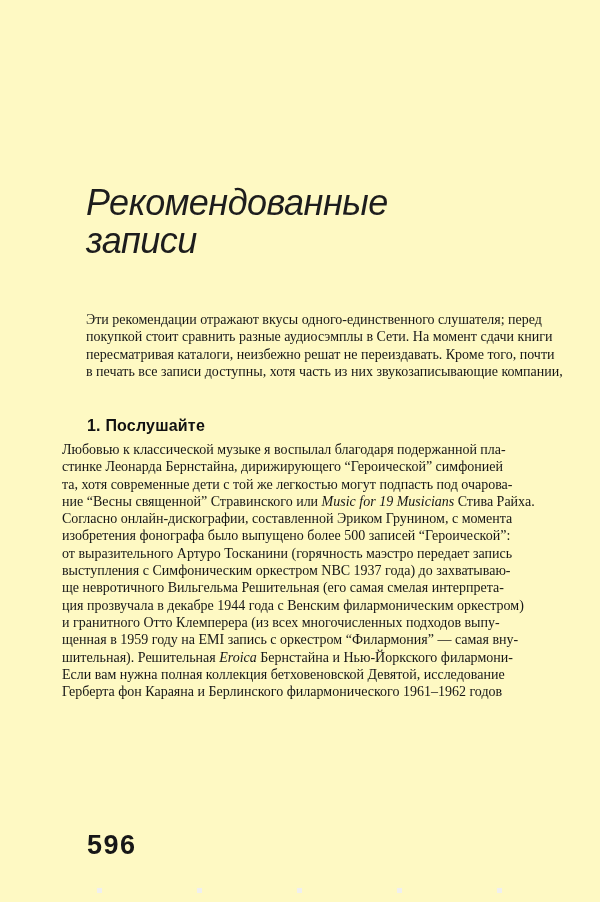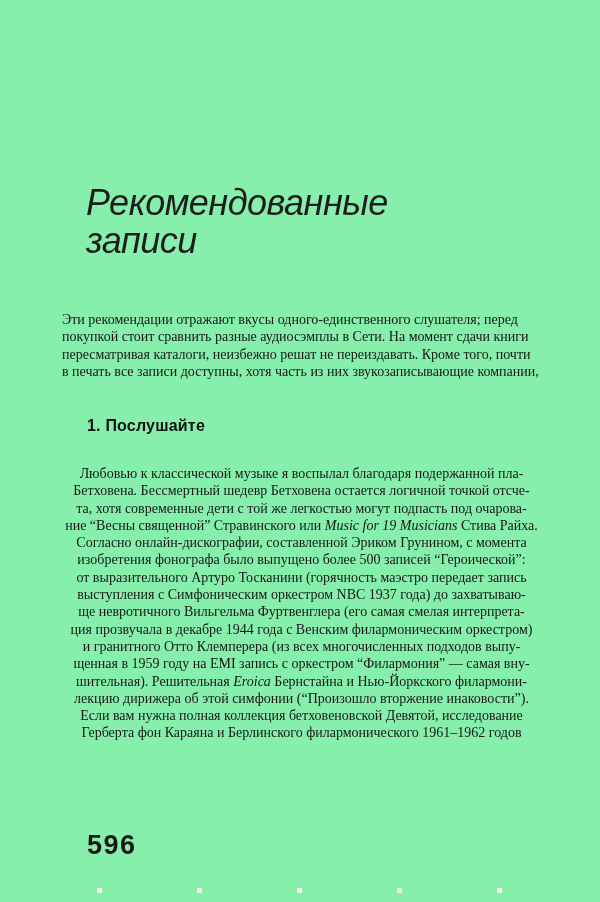--- a/index.html
+++ b/index.html
@@ -1,40 +1,40 @@
 <!DOCTYPE html>
 <html><head>
 <meta charset="utf-8">
 <style>
   html,body{margin:0;padding:0;background:#ffffff;}
   #page{
     position:relative;
     width:600px;
     height:902px;
-    background:#86efac;
+    background:#fef9c3;
     overflow:hidden;
     color:#1a1a1a;
   }
   .chapter-title{
     position:absolute;
     left:86px;
     top:160px;
     font:italic 400 36px/38px "Liberation Sans", sans-serif;
     color:#1d1d1d;
     letter-spacing:-0.5px;
   }
   .para{
     position:absolute;
     left:62px;
     width:479px;
     font:400 14px/17.3px "Liberation Serif", serif;
     color:#161616;
   }
-  .intro-para{ top:311px; }
-  .body-para{ top:465px;text-align:center; }
+  .intro-para{ top:311px;margin-left:24px; }
+  .body-para{ top:441px; }
   .tline{
     white-space:nowrap;
     transform-origin:0 50%;
   }
   .it{ font-style:italic; }
   .section-heading{
     position:absolute;
     left:87px;
     top:404px;
     font:700 16px/18px "Liberation Sans", sans-serif;
@@ -72,33 +72,32 @@
       <div class="tline"><span>Эти рекомендации отражают вкусы одного-единственного слушателя; перед</span></div>
       <div class="tline"><span>покупкой стоит сравнить разные аудиосэмплы в Сети. На момент сдачи книги</span></div>
       <div class="tline"><span>пересматривая каталоги, неизбежно решат не переиздавать. Кроме того, почти</span></div>
       <div class="tline"><span>в печать все записи доступны, хотя часть из них звукозаписывающие компании,</span></div>
     </div>
 
   <h2 class="section-heading">1. Послушайте</h2>
 
   <div class="para body-para">
       <div class="tline"><span>Любовью к классической музыке я воспылал благодаря подержанной пла-</span></div>
-      <div class="tline"><span>Бетховена. Бессмертный шедевр Бетховена остается логичной точкой отсче-</span></div>
+      <div class="tline"><span>стинке Леонарда Бернстайна, дирижирующего “Героической” симфонией</span></div>
       <div class="tline"><span>та, хотя современные дети с той же легкостью могут подпасть под очарова-</span></div>
       <div class="tline"><span>ние “Весны священной” Стравинского или </span><span class="it">Music for 19 Musicians</span><span> Стива Райха.</span></div>
       <div class="tline"><span>Согласно онлайн-дискографии, составленной Эриком Грунином, с момента</span></div>
       <div class="tline"><span>изобретения фонографа было выпущено более 500 записей “Героической”:</span></div>
       <div class="tline"><span>от выразительного Артуро Тосканини (горячность маэстро передает запись</span></div>
       <div class="tline"><span>выступления с Симфоническим оркестром NBC 1937 года) до захватываю-</span></div>
-      <div class="tline"><span>ще невротичного Вильгельма Фуртвенглера (его самая смелая интерпрета-</span></div>
+      <div class="tline"><span>ще невротичного Вильгельма Решительная (его самая смелая интерпрета-</span></div>
       <div class="tline"><span>ция прозвучала в декабре 1944 года с Венским филармоническим оркестром)</span></div>
       <div class="tline"><span>и гранитного Отто Клемперера (из всех многочисленных подходов выпу-</span></div>
       <div class="tline"><span>щенная в 1959 году на EMI запись с оркестром “Филармония” — самая вну-</span></div>
       <div class="tline"><span>шительная). Решительная </span><span class="it">Eroica</span><span> Бернстайна и Нью-Йоркского филармони-</span></div>
-      <div class="tline"><span>лекцию дирижера об этой симфонии (“Произошло вторжение инаковости”).</span></div>
       <div class="tline"><span>Если вам нужна полная коллекция бетховеновской Девятой, исследование</span></div>
       <div class="tline"><span>Герберта фон Караяна и Берлинского филармонического 1961–1962 годов</span></div>
     </div>
 
   <div class="page-number">596</div>
 
   <div class="scan-dots"></div>
 
 </div>
 

